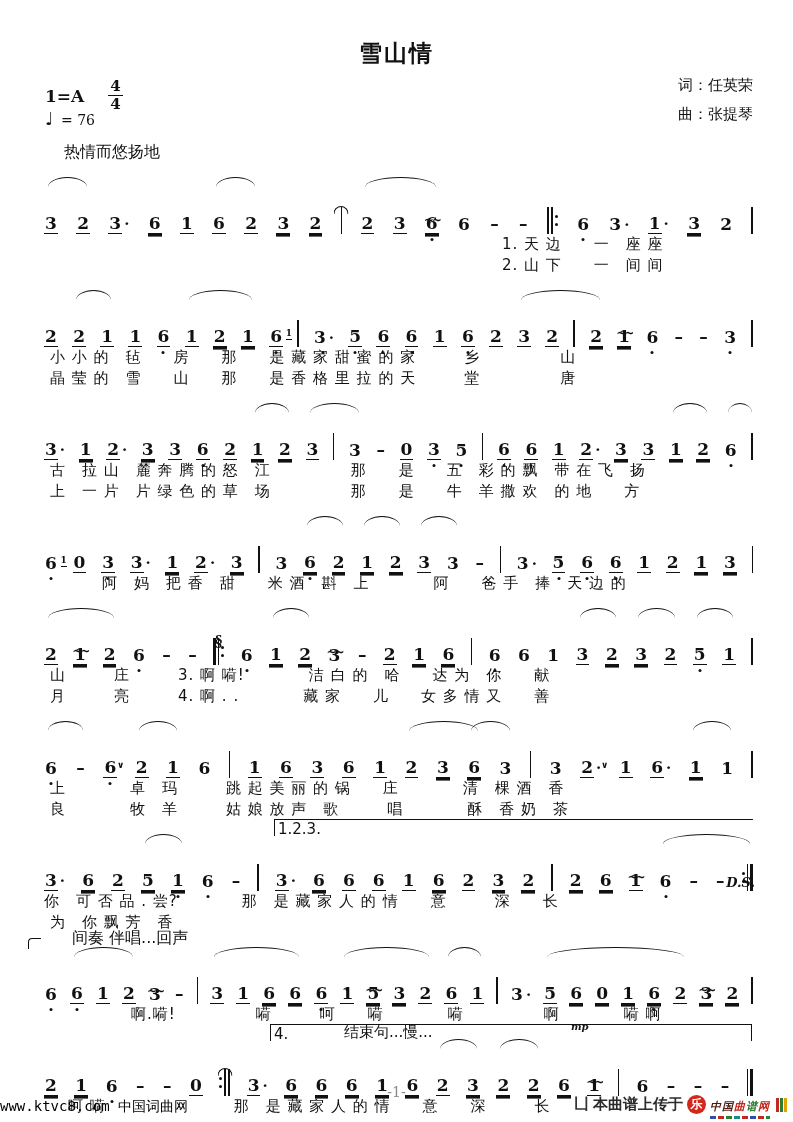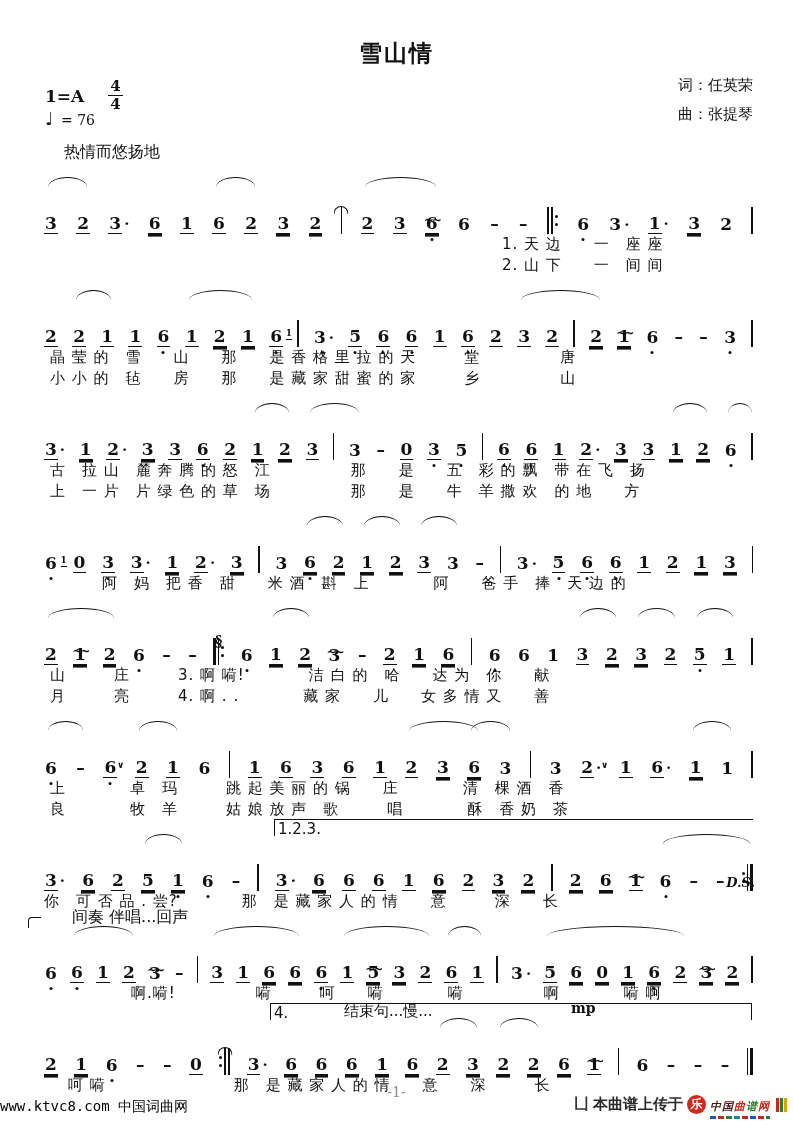--- a/index.html
+++ b/index.html
@@ -54,21 +54,21 @@
   .bl .thick{width:2.6px;}
   .bl .dots{display:flex;flex-direction:column;justify-content:center;gap:5px;height:27px;}
   .bl .dots b{display:block;width:3px;height:3px;background:#111;border-radius:50%;}
   .arc{position:absolute;top:5px;height:9px;border-top:1.4px solid #111;
     border-radius:50% 50% 0 0 / 100% 100% 0 0;}
   .lyr{font-size:15px;line-height:21px;white-space:pre;letter-spacing:1px;}
   .volta{position:absolute;top:-10px;height:16px;border-top:1.2px solid #111;
     border-left:1.2px solid #111;font-size:12px;}
   .volta .vlabel{position:absolute;left:3px;top:0px;font-size:15px;}
   .volta .vtext{position:absolute;left:28px;top:-2px;font-size:15px;white-space:nowrap;margin-left:45px;}
-  .volta .vdyn{position:absolute;left:300px;top:-4px;font-size:14px;
+  .volta .vdyn{position:absolute;left:300px;top:-4px;font-size:10px;font-style:italic;
     font-weight:bold;font-family:"DejaVu Serif",serif;}
   .volta.closed{border-right:1.2px solid #111;}
   .syslabel{position:absolute;font-size:16px;white-space:nowrap;}
   .ds{position:absolute;font-size:13px;font-weight:bold;font-style:italic;
     font-family:"DejaVu Serif",serif;}
   .tick{position:absolute;width:12px;height:10px;border-left:1.2px solid #111;
     border-top:1.2px solid #111;border-radius:4px 0 0 0;}
   .footer-left{position:absolute;left:0;bottom:6px;font-size:14px;color:#000000;
     font-family:"DejaVu Sans Mono",monospace;}
   .footer-page{position:absolute;bottom:22px;left:0;width:100%;text-align:center;
@@ -201,22 +201,22 @@
           <span class="tok"><span class="num">3</span><span class="ld"></span></span>
           <span class="tok">
             <span class="bl">
               <i class="thin"></i>
             </span>
           </span>
           <div class="arc" style="left: 31.5px; width: 35px;"></div>
           <div class="arc" style="left: 144.5px; width: 63px;"></div>
           <div class="arc" style="left: 476.5px; width: 79px;"></div>
         </div>
+        <div class="lyr" style="margin-left: 6px;">小 小 的　毡　　房　　那　　是 藏 家 甜 蜜 的 家　　　乡　　　　　山</div>
         <div class="lyr" style="margin-left: 6px;">晶 莹 的　雪　　山　　那　　是 香 格 里 拉 的 天　　　堂　　　　　唐</div>
-        <div class="lyr" style="margin-left: 6px;">小 小 的　毡　　房　　那　　是 藏 家 甜 蜜 的 家　　　乡　　　　　山</div>
       </div>
       <div class="system">
         <div class="notes-row">
           <span class="tok"><span class="num u1">3</span><span class="augdot">·</span></span>
           <span class="tok"><span class="num u2">1</span></span>
           <span class="tok"><span class="num u1">2</span><span class="augdot">·</span></span>
           <span class="tok"><span class="num u2">3</span></span>
           <span class="tok"><span class="num u1">3</span></span>
           <span class="tok"><span class="num u1">6</span><span class="ld"></span></span>
           <span class="tok"><span class="num u1">2</span></span>
@@ -453,20 +453,21 @@
                 <b></b>
               </span>
               <i class="thin"></i>
               <i class="thick"></i>
             </span>
           </span>
           <div class="arc" style="left: 100.5px; width: 37px;"></div>
           <div class="arc" style="left: 618.5px; width: 87.75px;"></div>
         </div>
         <div class="lyr" style="margin-left: 0;">你　可 否 品 . 尝?　　　　那　是 藏 家 人 的 情　　意　　　深　　长</div>
+        <div class="lyr" style="margin-left: 6px;">为　你 飘 芳　香</div>
       </div>
       <div class="system">
         <div class="syslabel" style="left: 28px; top: -14px;">间奏 伴唱...回声</div>
         <div class="tick" style="left: -16px; top: -4px;"></div>
         <div class="notes-row">
           <span class="tok"><span class="num">6</span><span class="ld"></span></span>
           <span class="tok"><span class="num u1">6</span><span class="ld"></span></span>
           <span class="tok"><span class="num u1">1</span></span>
           <span class="tok"><span class="num u1">2</span></span>
           <span class="tok"><span class="num">3</span><span class="orn trill">~~</span></span>

